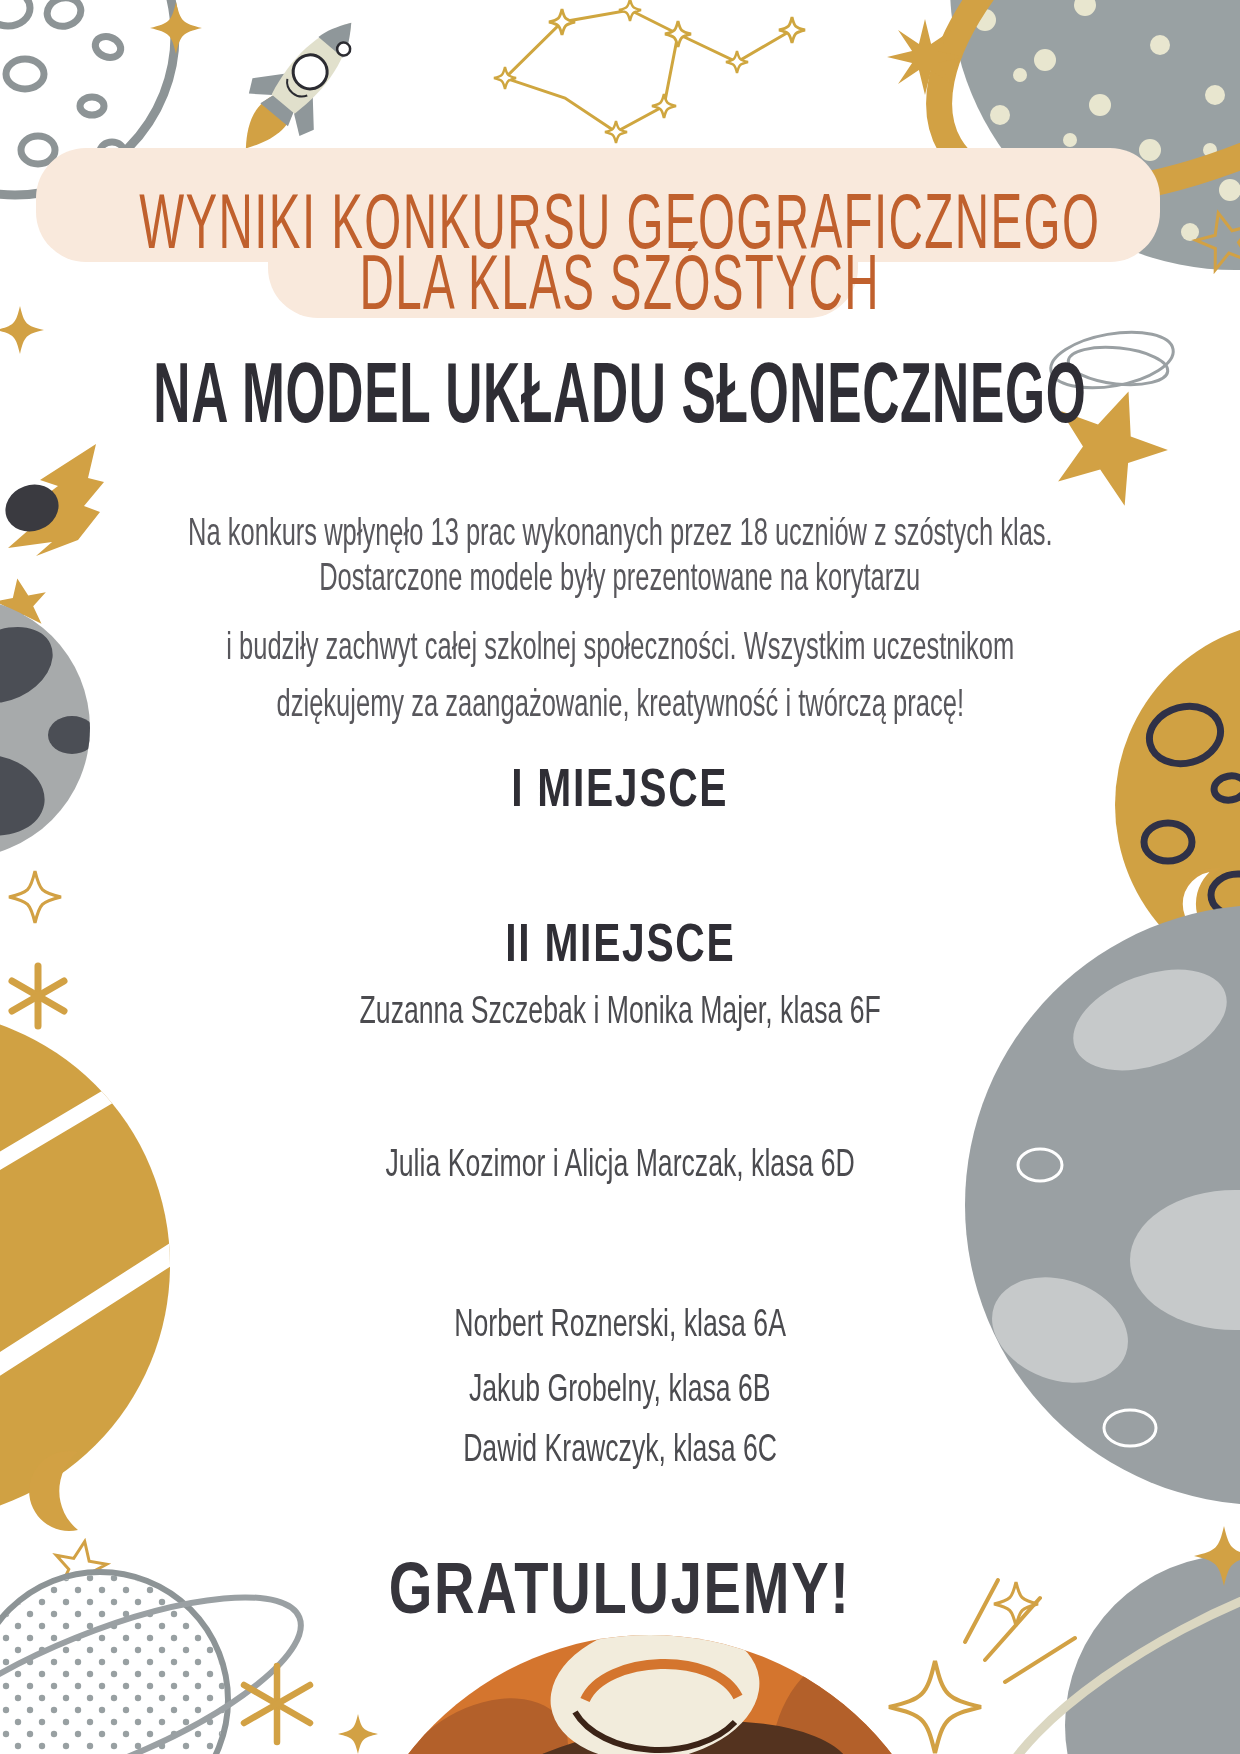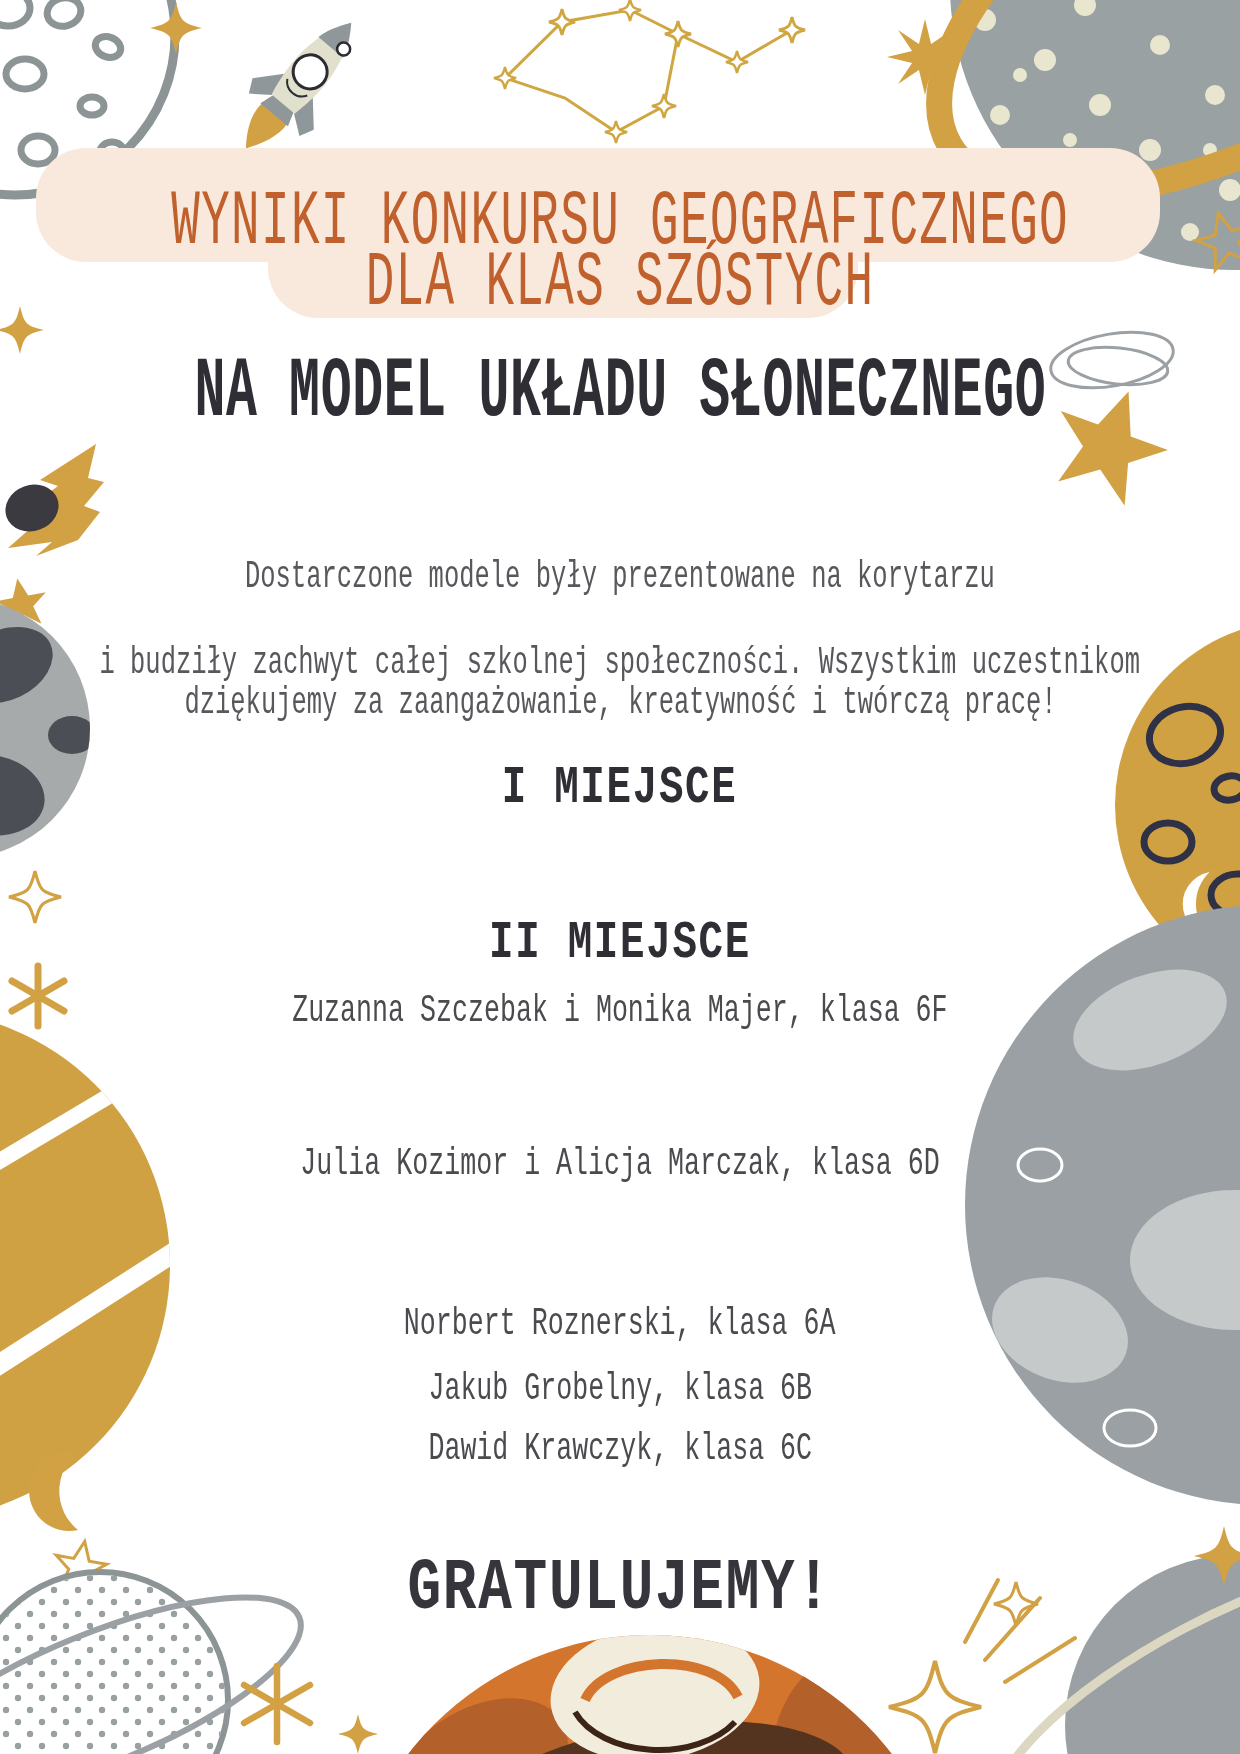--- a/index.html
+++ b/index.html
@@ -1,18 +1,18 @@
 <!DOCTYPE html>
 <html><head>
 <meta charset="utf-8">
 <style>
   html,body{margin:0;padding:0;background:#ffffff;}
   .poster{
     position:relative;width:1240px;height:1754px;overflow:hidden;background:#ffffff;
-    font-family:Liberation Mono, monospace;
+    font-family:Liberation Sans, sans-serif;
   }
   .deco-layer{position:absolute;left:0;top:0;width:1240px;height:1754px;z-index:1;}
   .banner{position:absolute;background:#f9e9dc;border-radius:50px;z-index:2;}
   .banner-wide{left:36px;top:148px;width:1124px;height:114px;}
   .banner-tab{left:268px;top:196px;width:590px;height:122px;}
   .txt-line{position:absolute;left:0;width:1240px;height:90px;display:flex;justify-content:center;align-items:center;z-index:3;}
   .txt-line > span{display:inline-block;white-space:nowrap;transform-origin:center center;}
   .title-orange > span{font-size:70px;font-weight:500;color:#c0602d;letter-spacing:2px;transform:scale(0.68,1.10);}
   .subtitle-dark > span{font-size:78px;font-weight:800;color:#2f2e35;letter-spacing:1px;transform:scale(0.66,1.10);}
   .year-line > span{font-size:56px;font-weight:500;color:#3b3a40;letter-spacing:1px;transform:scale(0.74,1.08);}
@@ -243,24 +243,27 @@
     <span>WYNIKI KONKURSU GEOGRAFICZNEGO</span>
   </div>
   <div class="txt-line title-orange" style="top:238px">
     <span>DLA KLAS SZÓSTYCH</span>
   </div>
 
   <div class="txt-line subtitle-dark" style="top:347px">
     <span>NA MODEL UKŁADU SŁONECZNEGO</span>
   </div>
 
+  <div class="txt-line body-line" style="top:487px">
+    <span>Na konkurs wpłynęło 13 prac wykonanych przez 18 uczniów z szóstych klas.</span>
+  </div>
   <div class="txt-line body-line" style="top:532px">
     <span>Dostarczone modele były prezentowane na korytarzu</span>
   </div>
-  <div class="txt-line body-line" style="top:618px">
+  <div class="txt-line body-line" style="top:601px">
     <span>i budziły zachwyt całej szkolnej społeczności. Wszystkim uczestnikom</span>
   </div>
   <div class="txt-line body-line" style="top:658px">
     <span>dziękujemy za zaangażowanie, kreatywność i twórczą pracę!</span>
   </div>
 
   <div class="txt-line sec-heading" style="top:742px">
     <span>I MIEJSCE</span>
   </div>
 

